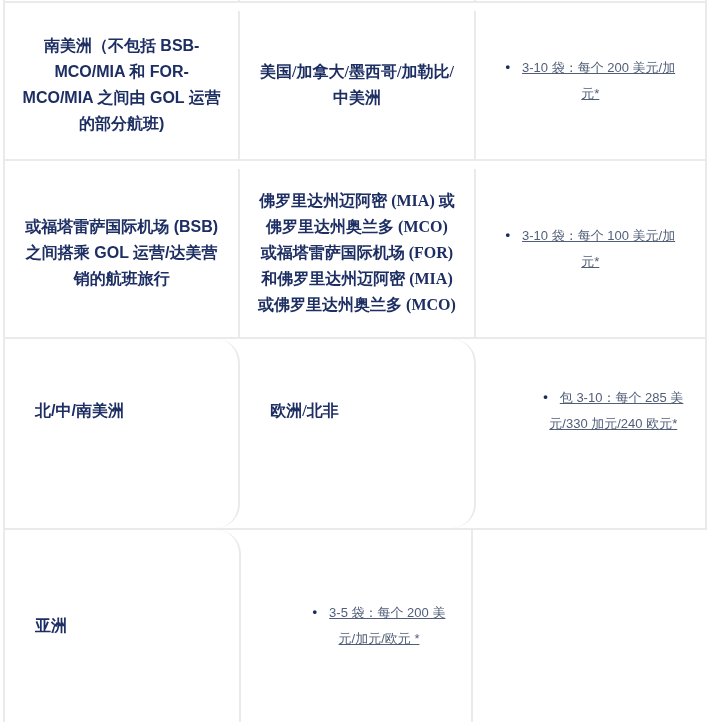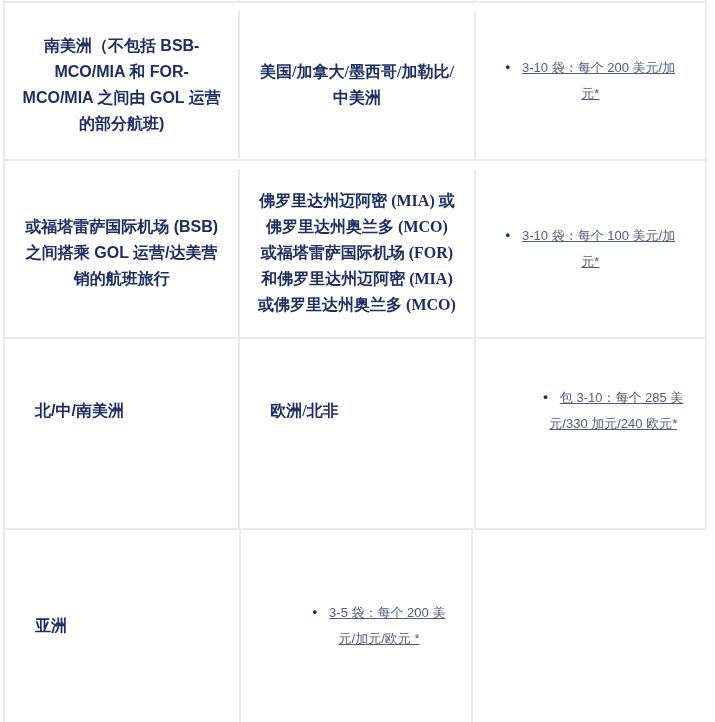--- a/index.html
+++ b/index.html
@@ -41,21 +41,21 @@
   .c3 { width: 232px; }
 
   
   .region-text {
     color: #1d2e63;
     font-weight: 700;
     font-size: 16px;
     line-height: 26px;
   }
   .v-center { align-items: center; text-align: center; padding: 8px 16px; margin-top: 8px; }
-  .v-left   { align-items: flex-start; text-align: left; padding: 8px 16px 54px 30px; }
+  .v-left   { align-items: flex-start; text-align: left; padding: 8px 16px 54px 30px; border-radius: 24px; }
 
   
   .fee-line {
     color: #515e78;
     font-size: 13px;
     line-height: 26px;
     text-decoration: underline;
   }
   .fee-center { align-items: center; text-align: center; padding: 8px 24px; }
   .fee-left   { align-items: flex-start; text-align: center; padding: 8px 18px 54px 64px; }

